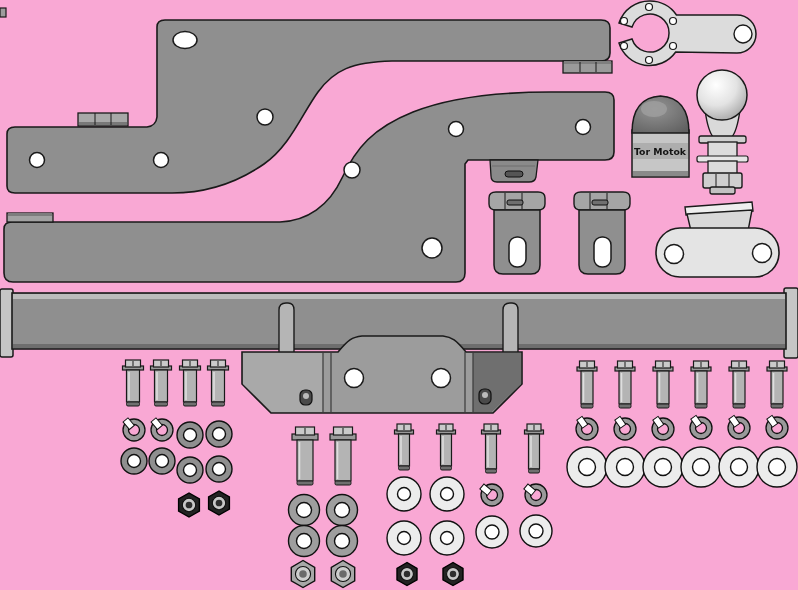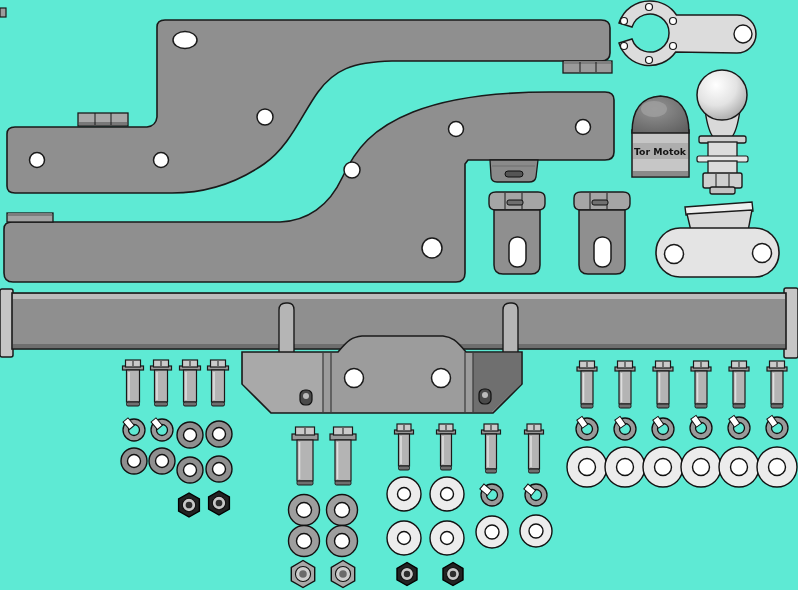--- a/index.html
+++ b/index.html
@@ -1,16 +1,16 @@
 <!DOCTYPE html>
 <html><head>
 <meta charset="utf-8">
 <style>
   html,body{margin:0;padding:0;background:#ffffff;font-family:"DejaVu Sans",sans-serif;}
-  .stage{position:relative;width:798px;height:590px;background:#5eead4;overflow:hidden;}
+  .stage{position:relative;width:798px;height:590px;background:#f9a8d4;overflow:hidden;}
   svg{display:block;}
   text{font-family:"DejaVu Sans",sans-serif;}
 </style>
 </head>
 <body>
 
 <div class="stage">
   <svg width="798" height="590" viewBox="0 0 798 590">
     <defs>
       <radialGradient id="gBall" cx="38%" cy="30%" r="75%">

